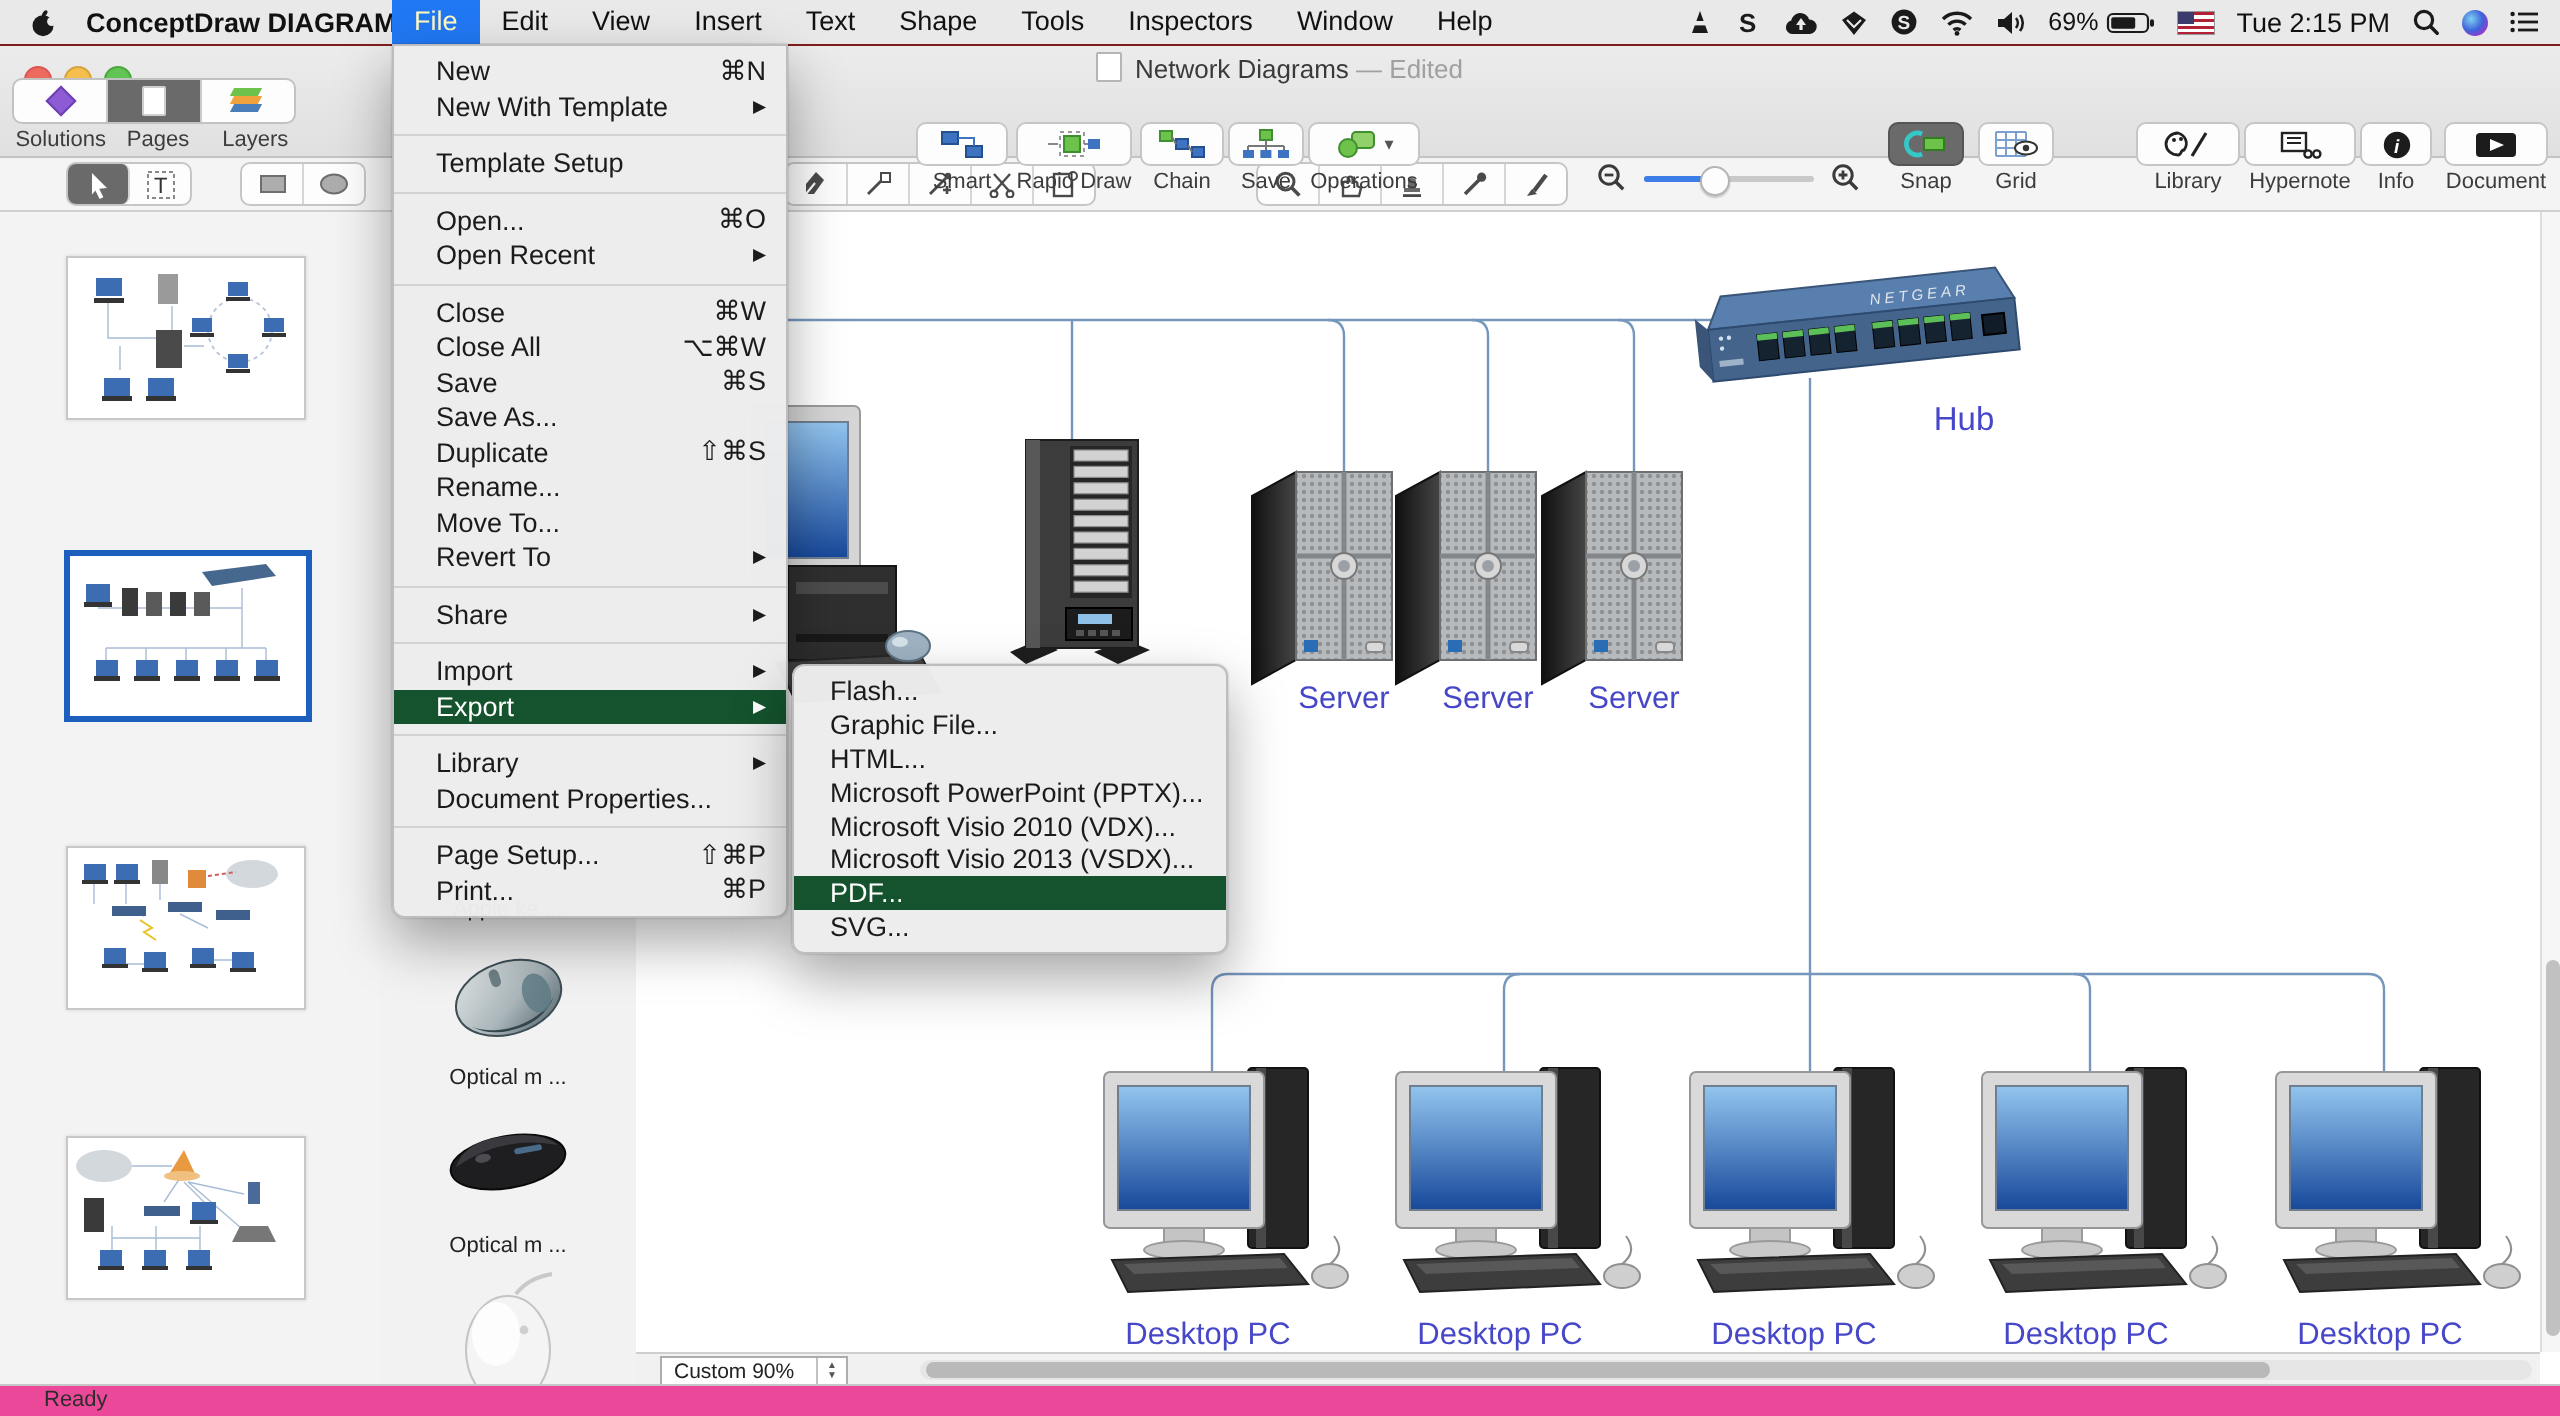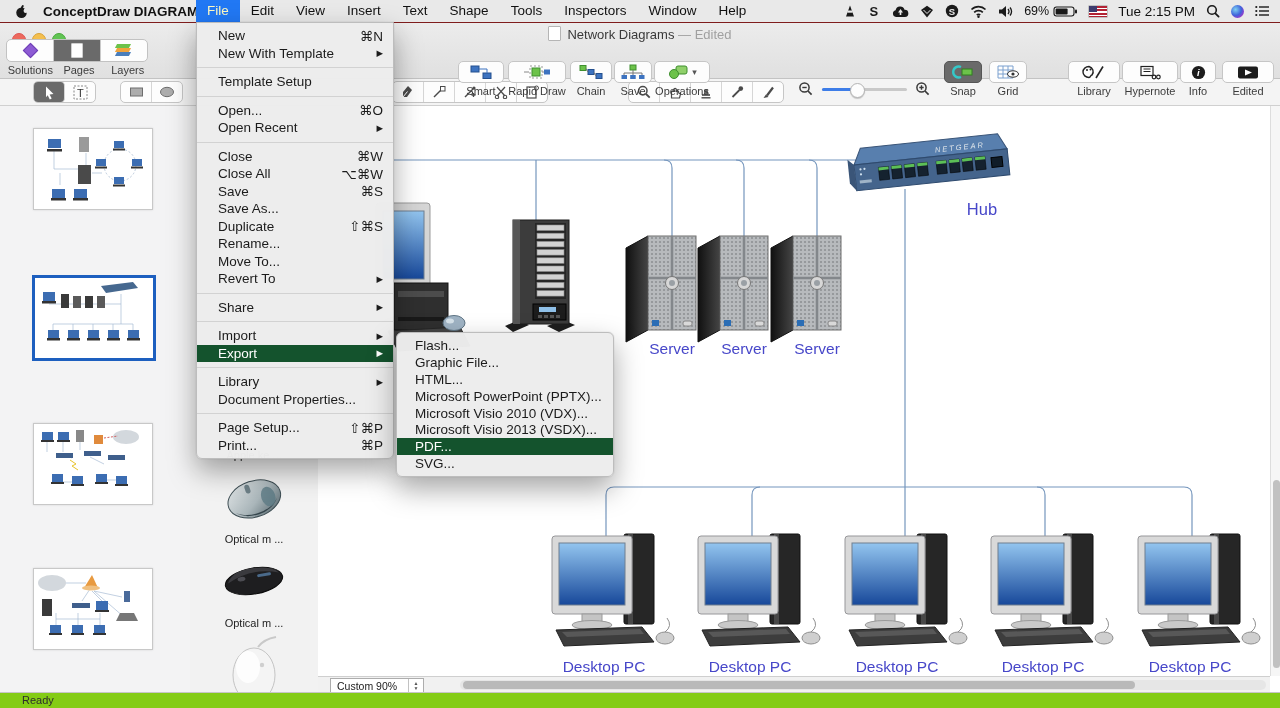--- a/index.html
+++ b/index.html
@@ -69,21 +69,21 @@
   .libitem{width:100%;text-align:center;font-size:11px;color:#222;}
   .canvas{left:318px;top:105px;width:952px;height:571px;background:#fff;z-index:1;}
   .vscroll{left:1270px;top:105px;width:10px;height:571px;background:#f6f6f6;border-left:1px solid #ddd;z-index:2;}
   .vthumb{left:1.5px;width:7px;border-radius:4px;background:#c1c1c1;}
   .cfooter{left:318px;top:676px;width:952px;height:16px;background:#f1f1f1;border-top:1px solid #cfcfcf;z-index:2;}
   .zoomsel{left:12px;top:1px;width:92px;height:13px;background:#fff;border:1px solid #adadad;display:flex;align-items:center;font-size:10.5px;color:#222;}
   .zoomsel .txt{padding-left:6px;flex:1;}
   .stepper{width:14px;height:13px;border-left:1px solid #c2c2c2;display:flex;flex-direction:column;align-items:center;justify-content:center;font-size:5px;line-height:5px;color:#555;}
   .hscroll{left:142px;top:3px;width:806px;height:10px;background:#e6e6e6;border-radius:5px;}
   .hthumb{left:3px;top:1px;width:672px;height:8px;border-radius:4px;background:#b9b9b9;}
-  .statusbar{left:0;top:692px;width:1280px;height:16px;background:#84cc16;border-top:1px solid #c6c6c6;font-size:11px;color:#2d2d2d;line-height:15px;z-index:3;}
+  .statusbar{left:0;top:692px;width:1280px;height:16px;background:#ec4899;border-top:1px solid #c6c6c6;font-size:11px;color:#2d2d2d;line-height:15px;z-index:3;}
   .statusbar span{margin-left:22px;}
   
   .menu{background:rgba(237,237,237,.98);border:1px solid #bdbdbd;box-shadow:0 12px 28px rgba(0,0,0,.35),0 0 1px rgba(0,0,0,.3);padding:4px 0;z-index:60;}
   .filemenu{left:196px;top:22px;width:196px;border-radius:0 0 6px 6px;}
   .submenu{left:396px;top:332px;width:216px;border-radius:6px;z-index:61;}
   .mitem{display:flex;align-items:center;height:17.5px;padding:0 10px 0 21px;font-size:13.5px;color:#1b1b1b;cursor:default;}
   .submenu .mitem{height:16.9px;padding-left:18px;}
   .mitem .ml{white-space:nowrap;}
   .mitem .mr{margin-left:auto;color:#1b1b1b;padding-left:12px;}
   .mitem .mr.arr{font-size:8.5px;}
@@ -338,21 +338,21 @@
       </div>
     <div class="lb">Info</div>
   </div>
   <div class="abs tbtn" style="left:1222px;width:52px;">
     <div class="ic">
         <svg width="22" height="15" viewBox="0 0 22 15">
           <rect x="1" y="1.5" width="20" height="12" rx="2" fill="#1c1c1c"></rect>
           <polygon points="8,4.5 15,7.5 8,10.5" fill="#fff"></polygon>
         </svg>
       </div>
-    <div class="lb">Edited</div>
+    <div class="lb">Document</div>
   </div>
 </div>
 
 <div class="abs toolrow">
   <div class="abs tgroup" style="left:33px;">
     <div class="tcell sel">
         <svg width="14" height="15" viewBox="0 0 14 15">
           <polygon points="4,1.5 11.5,9 7.6,9.4 9.7,13.6 7.8,14.5 5.7,10.3 4,12.3" fill="#fff"></polygon>
         </svg>
       </div>

